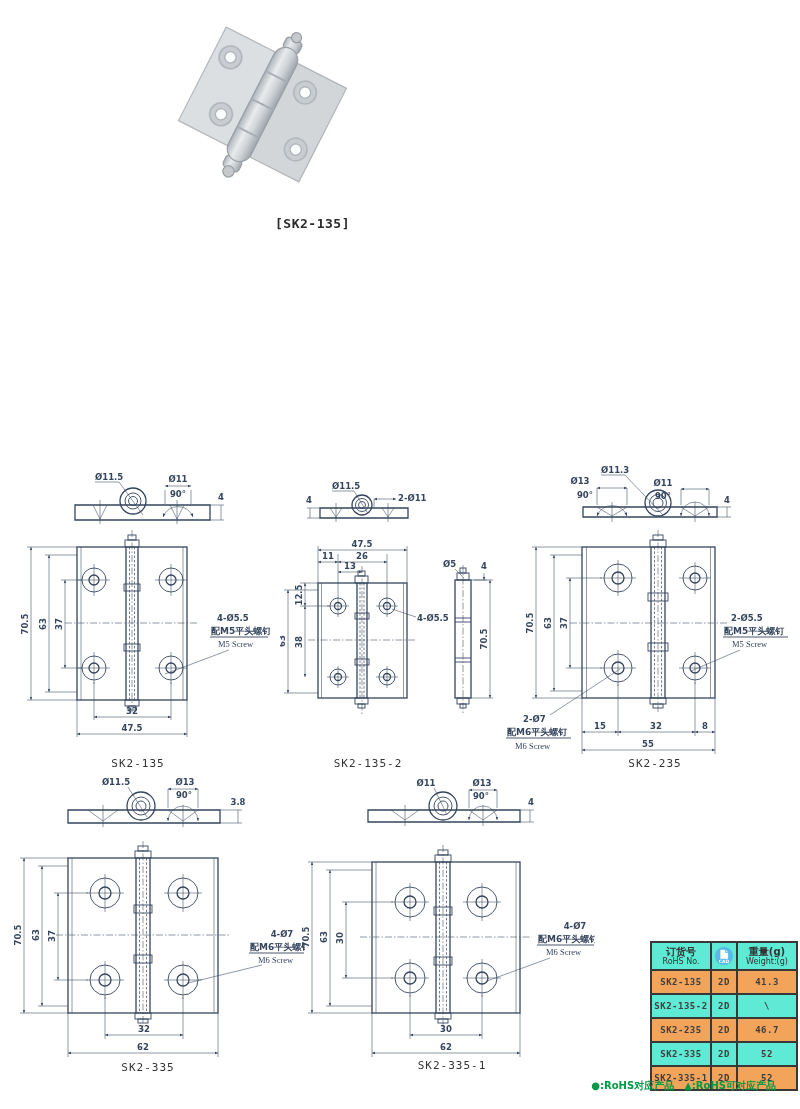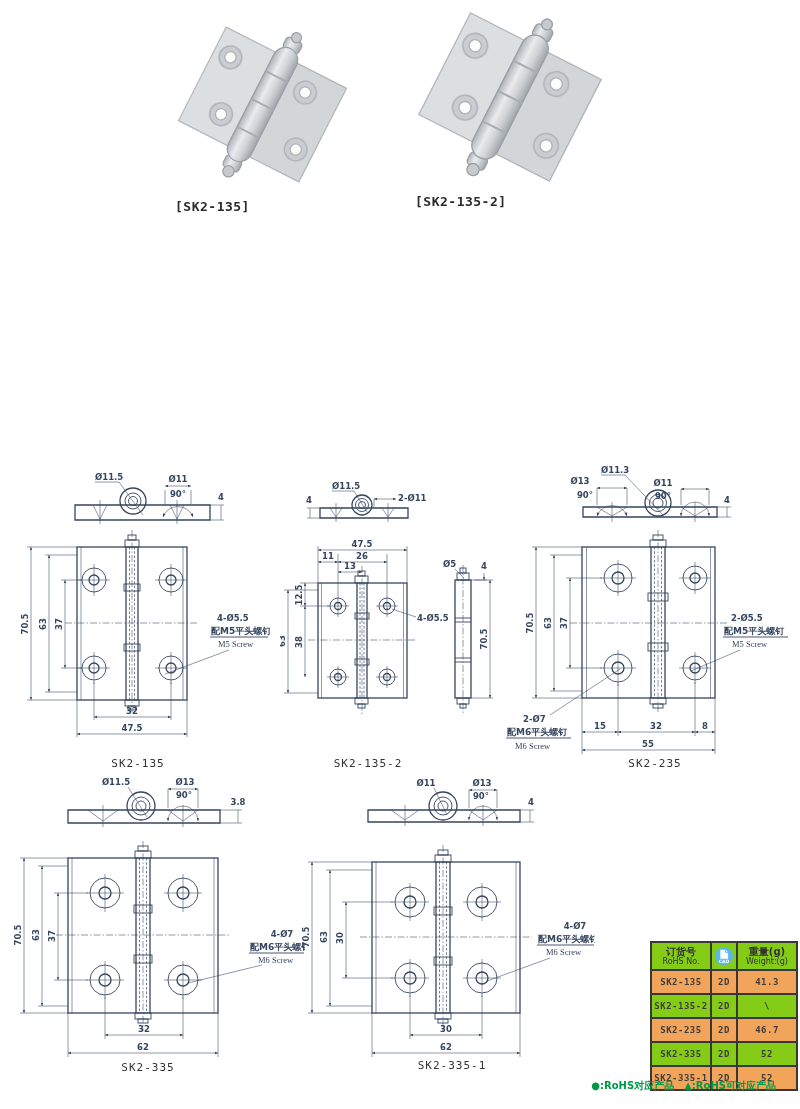--- a/index.html
+++ b/index.html
@@ -1,33 +1,33 @@
 <!DOCTYPE html>
 <html><head>
 <meta charset="utf-8">
 <style>
   html,body{margin:0;padding:0;background:#fff}
   .page{position:relative;width:800px;height:1109px;background:#ffffff;overflow:hidden;
         font-family:"DejaVu Sans",sans-serif}
   .abs{position:absolute}
   .photo svg{display:block}
-  .photo-label{font:bold 13px "DejaVu Sans Mono",monospace;color:#2b2b2b;text-align:left;letter-spacing:.5px;margin-top:2px}
+  .photo-label{font:bold 13px "DejaVu Sans Mono",monospace;color:#2b2b2b;text-align:right;letter-spacing:.5px;margin-top:19px}
   
   .ln{fill:none;stroke:#35455e;stroke-width:1.3}
   .lm{fill:none;stroke:#35455e;stroke-width:0.9}
   .lt{fill:none;stroke:#35455e;stroke-width:0.55}
   .cl{fill:none;stroke:#35455e;stroke-width:0.55;stroke-dasharray:7 2 1.5 2}
   .hd{fill:none;stroke:#35455e;stroke-width:0.7;stroke-dasharray:2.5 1.8}
   .dt{font:bold 8.5px "DejaVu Sans",sans-serif;fill:#35455e}
   .dtc{font:bold 9px "DejaVu Sans",sans-serif;fill:#35455e}
   .dts{font:8.5px "Liberation Serif",serif;fill:#35455e}
   .dn{font:11px "DejaVu Sans Mono",monospace;fill:#333;letter-spacing:1px}
   
   .spec{position:absolute;left:650px;top:941px;border-collapse:collapse;table-layout:fixed}
-  .spec td{border:2px solid #383838;text-align:center;vertical-align:middle;padding:0;background:#84cc16}
+  .spec td{border:2px solid #383838;text-align:center;vertical-align:middle;padding:0;background:#5eead4}
   .spec .c1{width:58px}.spec .c2{width:24px}.spec .c3{width:58px}
   .spec .hrow td{height:26px}
   .hcn{font:bold 10px "DejaVu Sans",sans-serif;color:#333;line-height:11px}
   .hen{font:8px "DejaVu Sans",sans-serif;color:#333;line-height:9px}
   .spec .drow td{height:22px;font:bold 9px "DejaVu Sans Mono",monospace;color:#3d3d3d;letter-spacing:.5px}
   .spec .orange td{background:#f2a45a}
   .cadicon{display:flex;justify-content:center;align-items:center}
   
   .f1{position:absolute;top:1079px;right:24px;font:bold 10px "DejaVu Sans",sans-serif;color:#009945}
   .f2{position:absolute;top:1091px;right:6px;font:10.5px "Liberation Serif",serif;color:#009945}
@@ -79,26 +79,20 @@
     </defs>
   </svg>
 
   <div class="abs photo" style="left:175px;top:12px;width:175px">
     <svg width="175" height="185" viewBox="0 0 140 140">
         <use href="#hinge-sym"></use>
       </svg>
     <div class="photo-label">[SK2-135]</div>
   </div>
 
-  <div class="abs photo" style="left:415px;top:2px;width:190px">
-    <svg width="190" height="190" viewBox="0 0 140 140">
-        <use href="#hinge-sym"></use>
-      </svg>
-    <div class="photo-label">[SK2-135-2]</div>
-  </div>
 
 
 
   <svg class="abs" style="left:15px;top:460px" width="255" height="315" viewBox="0 0 255 315">
     <g>
       <path class="ln" d="M60,45 H195 V60 H60 Z"></path>
       <line class="lt" x1="78" y1="45" x2="85" y2="59"></line>
         <line class="lt" x1="92" y1="45" x2="85" y2="59"></line>
         <line class="lt" x1="85" y1="40" x2="85" y2="64"></line>
       <line class="lt" x1="155" y1="45" x2="162" y2="59"></line>

